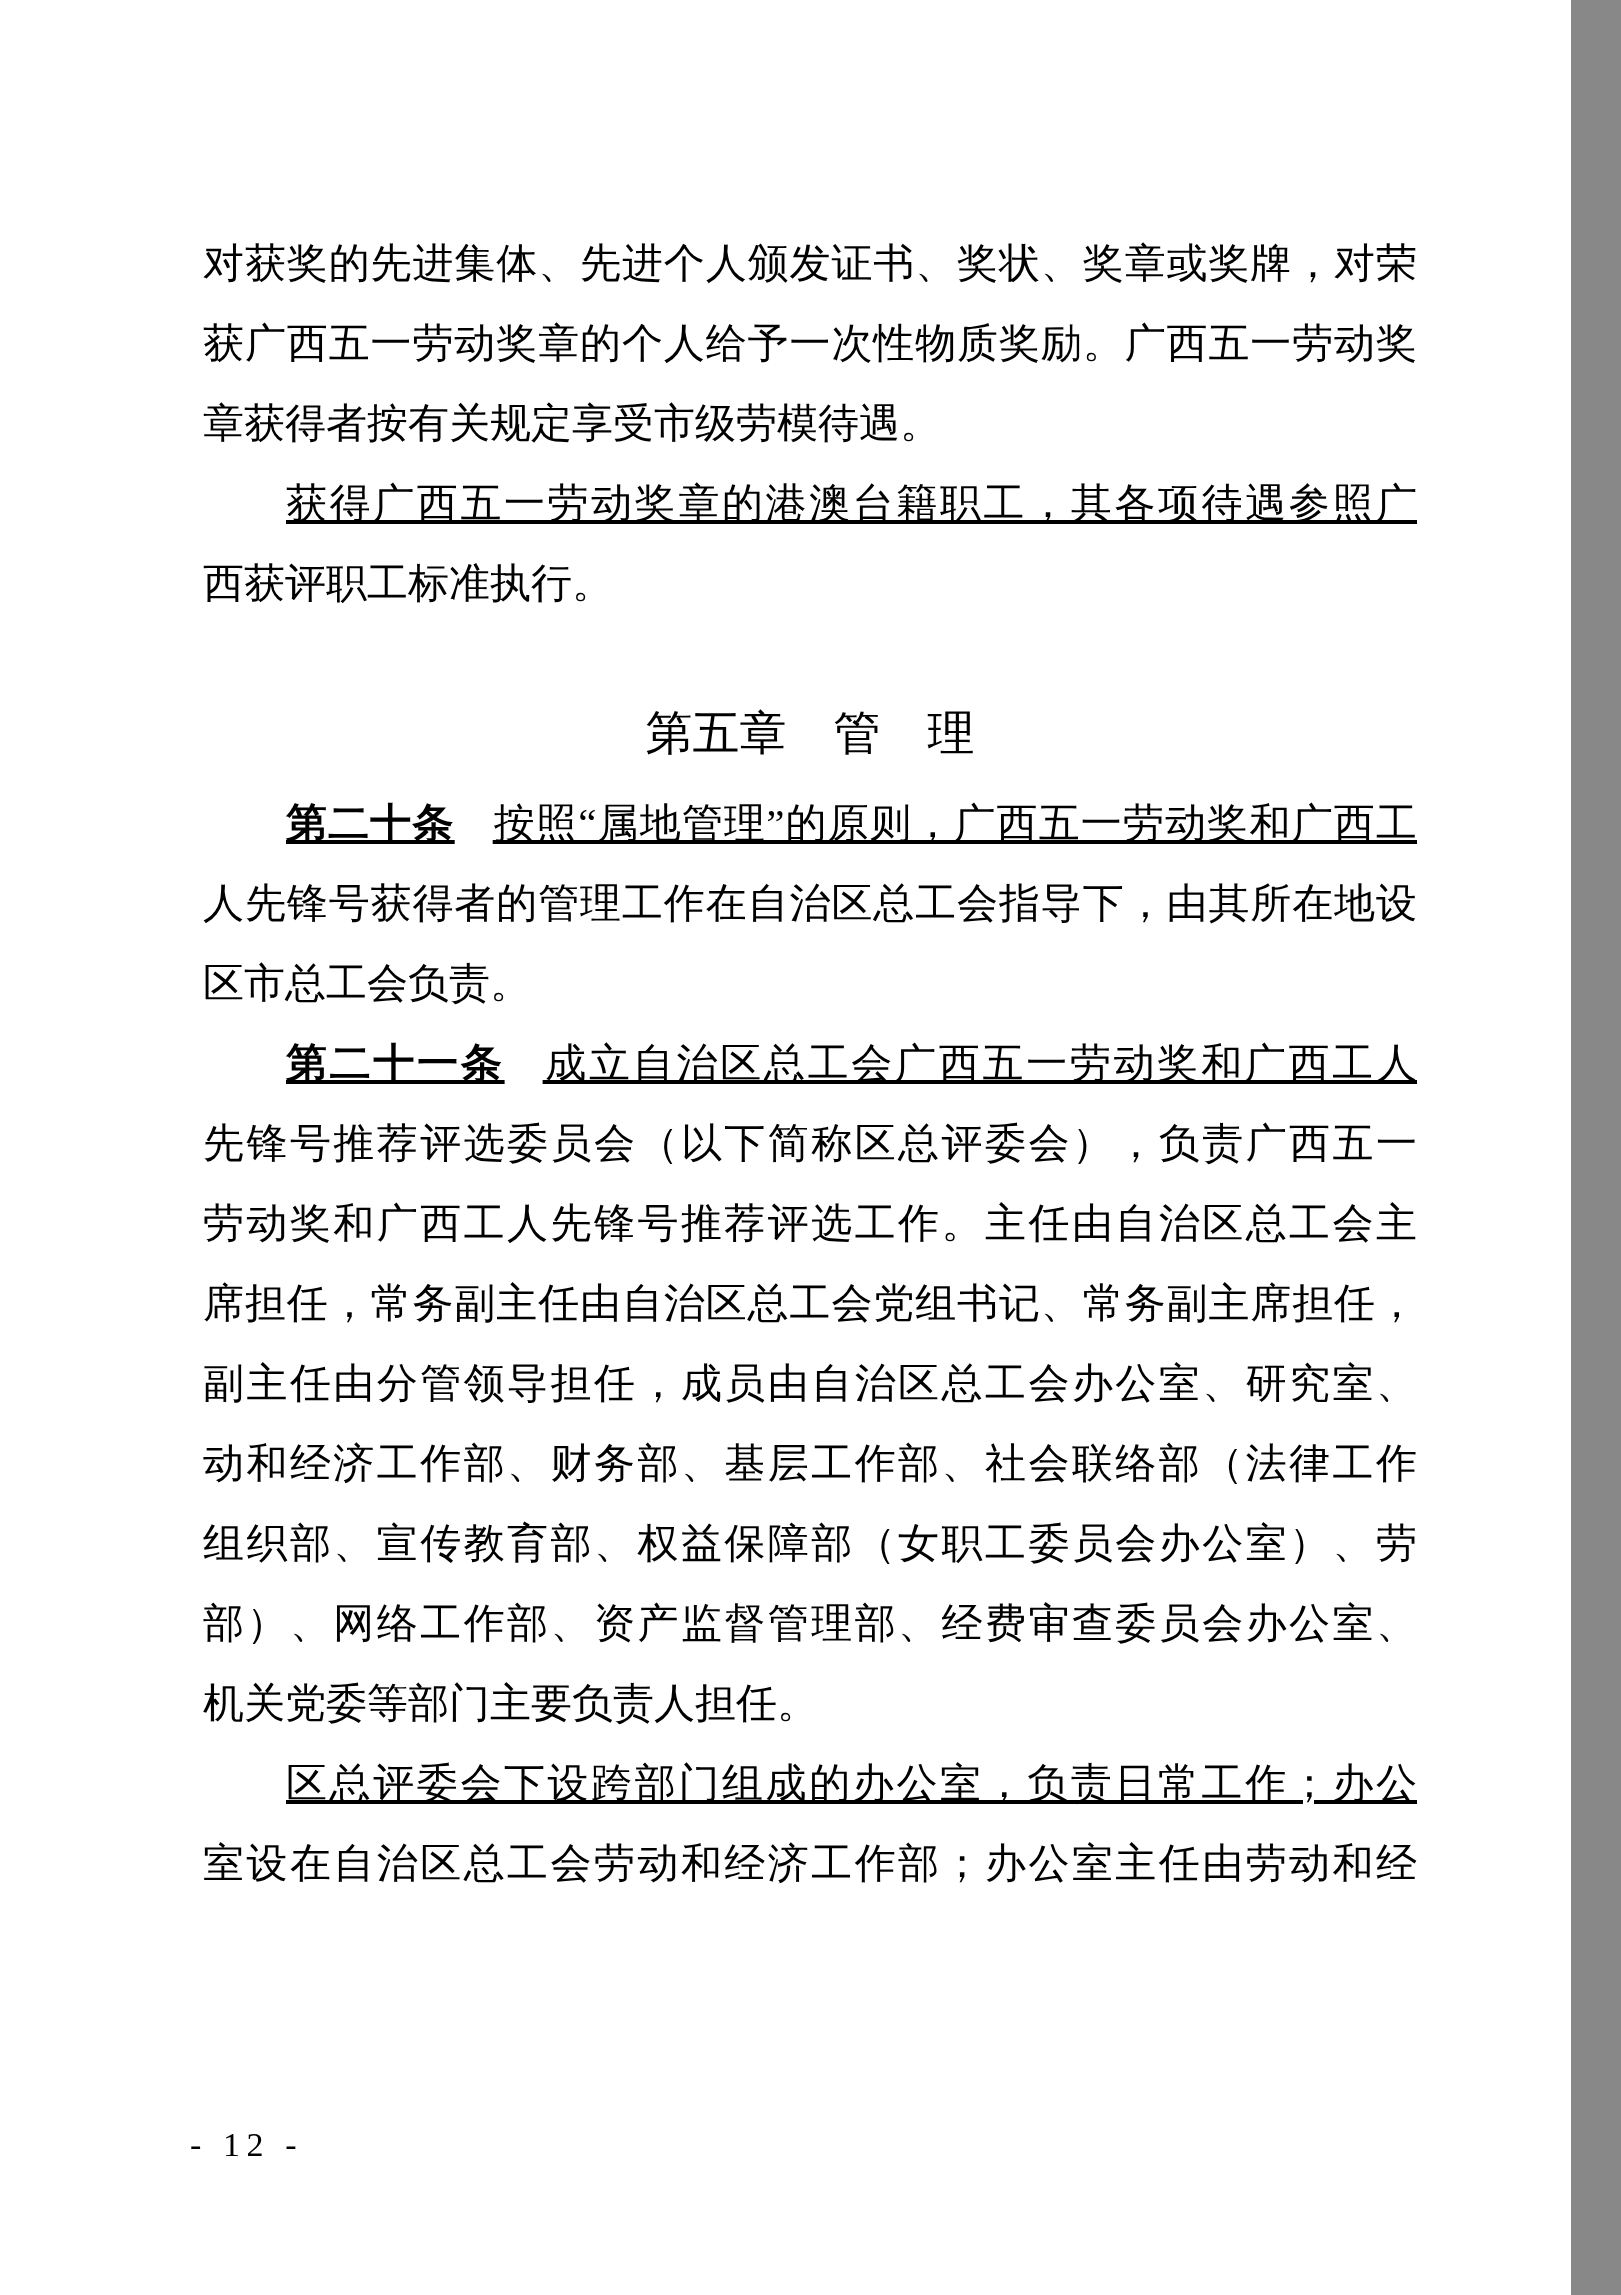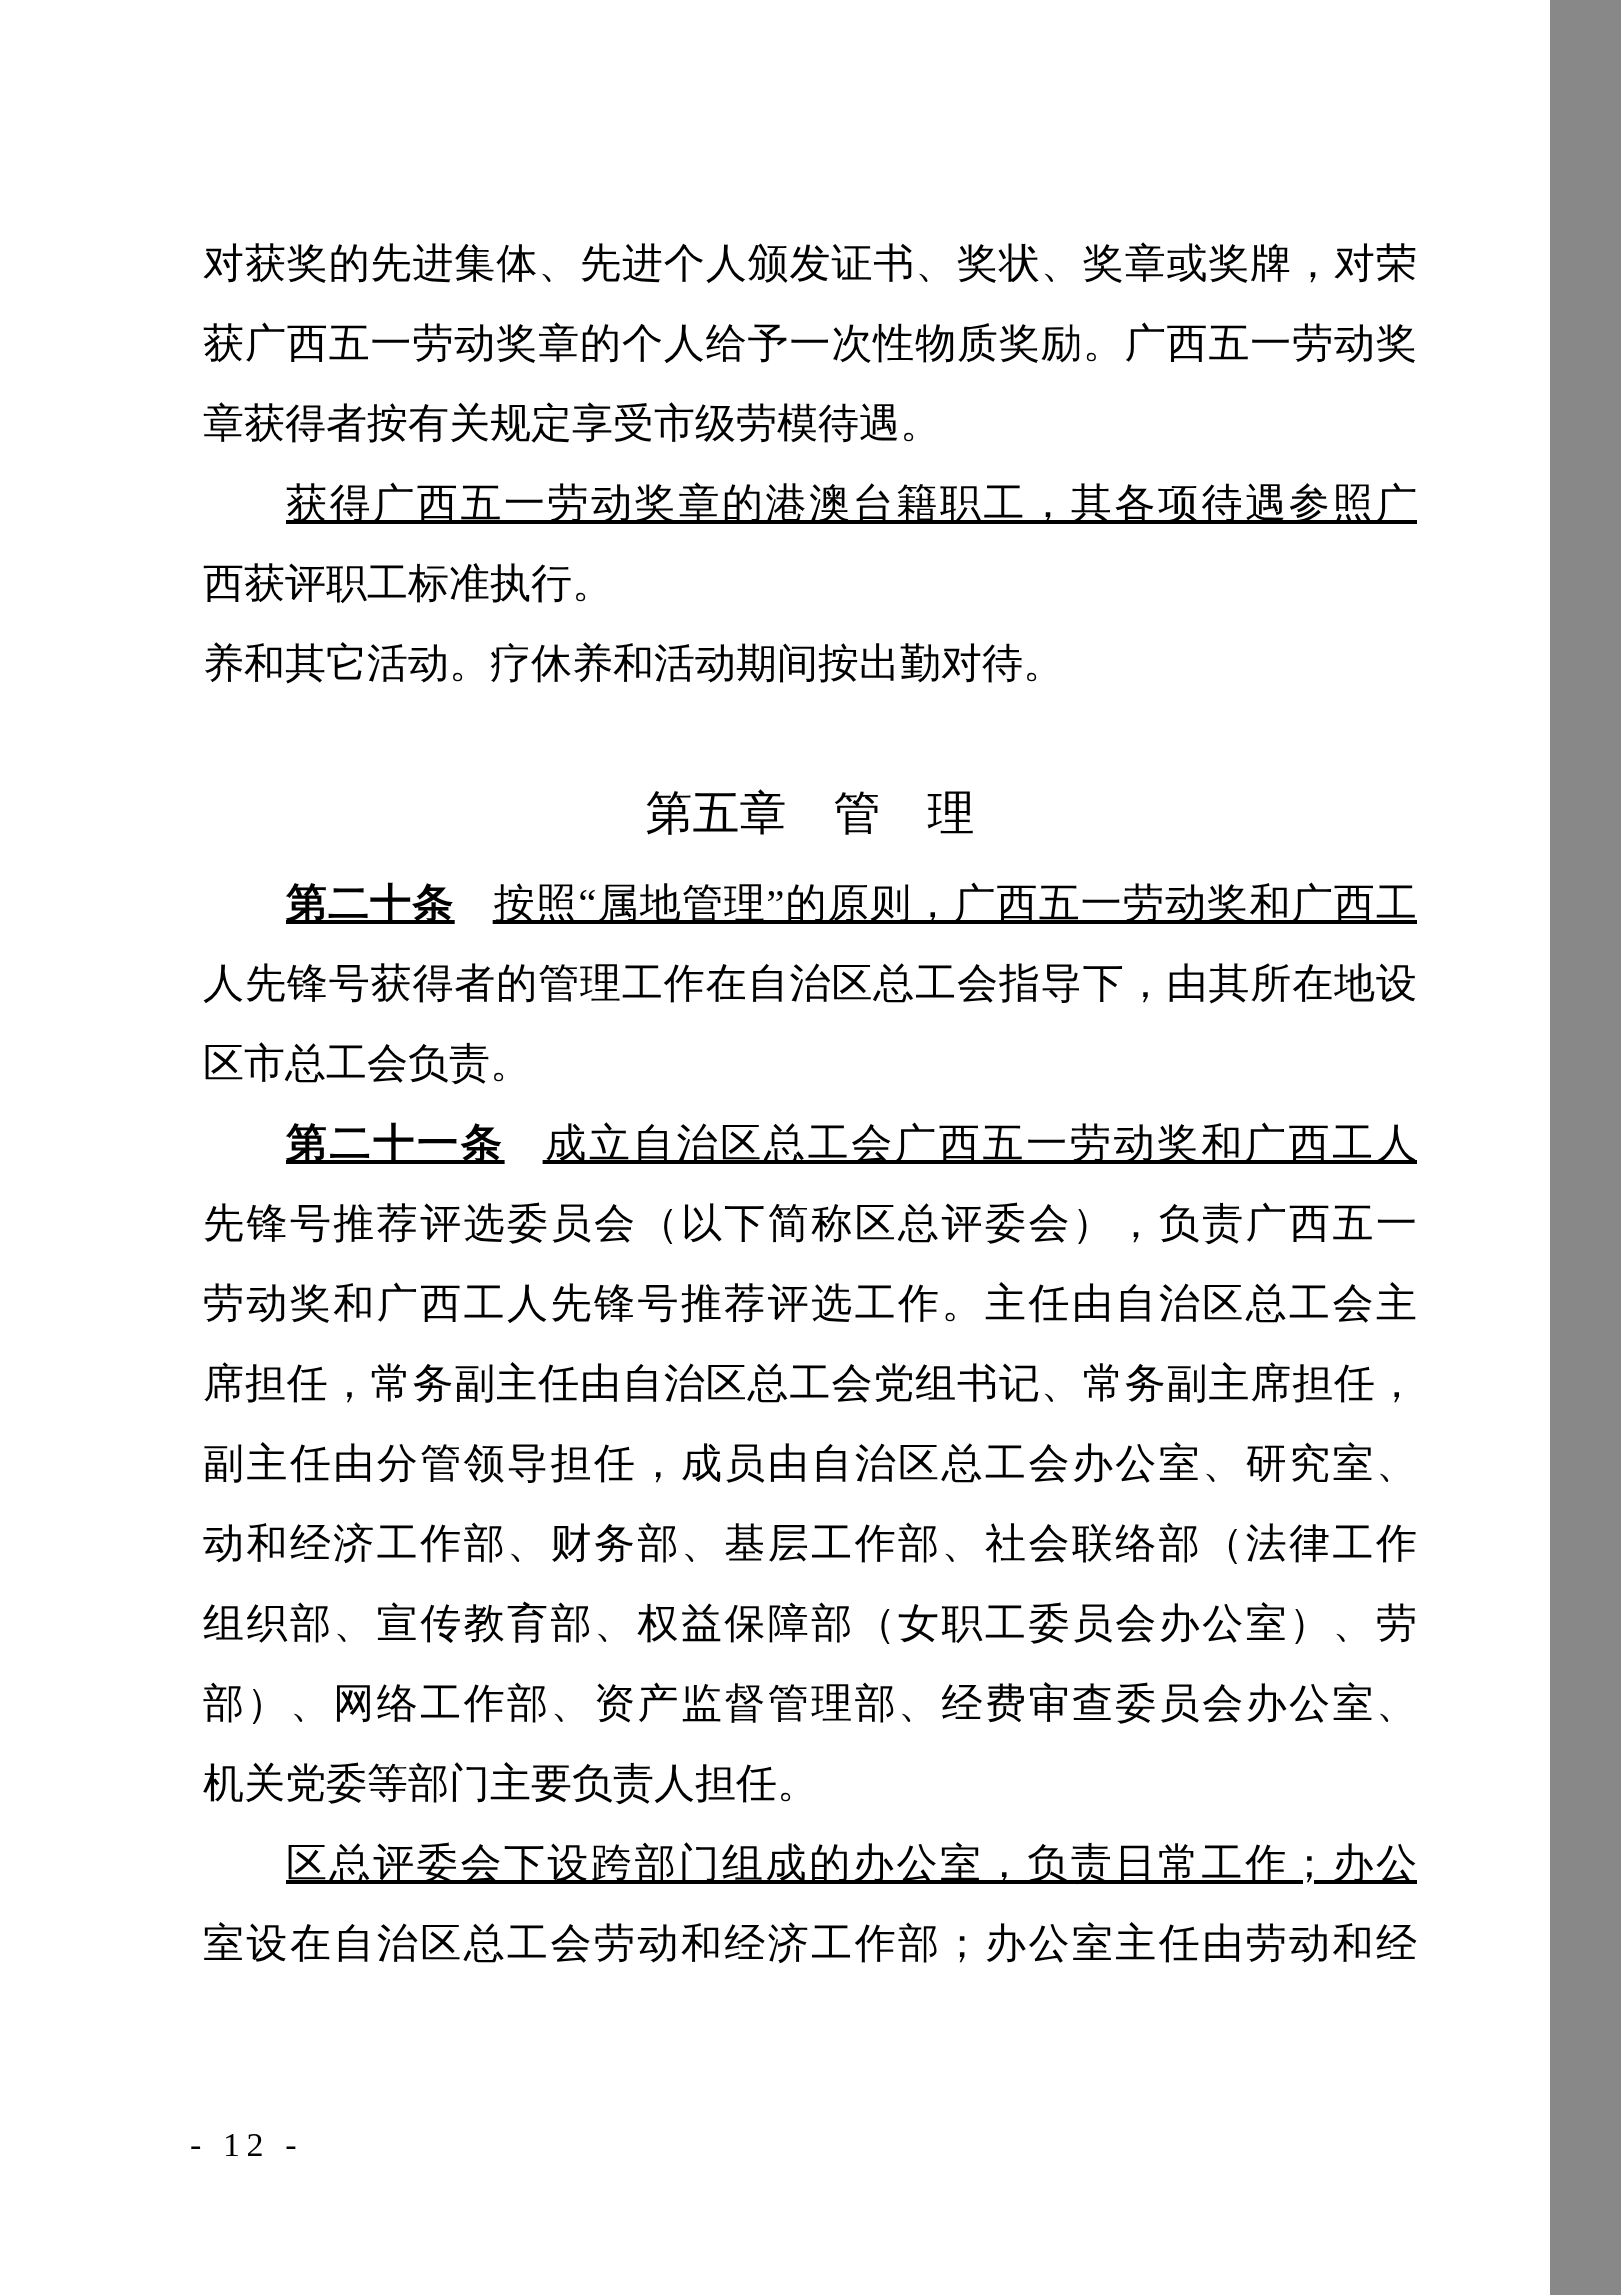--- a/index.html
+++ b/index.html
@@ -3,20 +3,21 @@
 <meta charset="utf-8">
 <style>
   html,body{margin:0;padding:0;background:#888;}
   .page{
     position:relative;
     width:1550px;height:2295px;
     background:#ffffff;
     color:#000;
     font-family:"Liberation Serif","DejaVu Serif",serif;
     overflow:hidden;
+    padding-left:21px;
   }
   .content{
     position:absolute;
     left:203px;top:223px;
     width:1214px;
   }
   .line{
     font-size:41px;
     line-height:80px;
     height:80px;
@@ -54,21 +55,20 @@
 </head>
 <body>
 
 <div class="page">
   <div class="content">
       <div class="line fill">对获奖的先进集体、先进个人颁发证书、奖状、奖章或奖牌，对荣</div>
       <div class="line fill">获广西五一劳动奖章的个人给予一次性物质奖励。广西五一劳动奖</div>
       <div class="line">章获得者按有关规定享受市级劳模待遇。</div>
       <div class="line indent fill">获得广西五一劳动奖章的港澳台籍职工，其各项待遇参照广</div>
       <div class="line">西获评职工标准执行。</div>
-      <div class="line">养和其它活动。疗休养和活动期间按出勤对待。</div>
       <div class="line chapter">第五章　管　理</div>
       <div class="line indent fill"><span class="lead">第二十条</span><span class="lead-gap"></span><span>按照“属地管理”的原则，广西五一劳动奖和广西工</span></div>
       <div class="line fill">人先锋号获得者的管理工作在自治区总工会指导下，由其所在地设</div>
       <div class="line">区市总工会负责。</div>
       <div class="line indent fill"><span class="lead">第二十一条</span><span class="lead-gap"></span><span>成立自治区总工会广西五一劳动奖和广西工人</span></div>
       <div class="line fill">先锋号推荐评选委员会（以下简称区总评委会），负责广西五一</div>
       <div class="line fill">劳动奖和广西工人先锋号推荐评选工作。主任由自治区总工会主</div>
       <div class="line fill">席担任，常务副主任由自治区总工会党组书记、常务副主席担任，</div>
       <div class="line fill">副主任由分管领导担任，成员由自治区总工会办公室、研究室、</div>
       <div class="line fill">动和经济工作部、财务部、基层工作部、社会联络部（法律工作</div>

